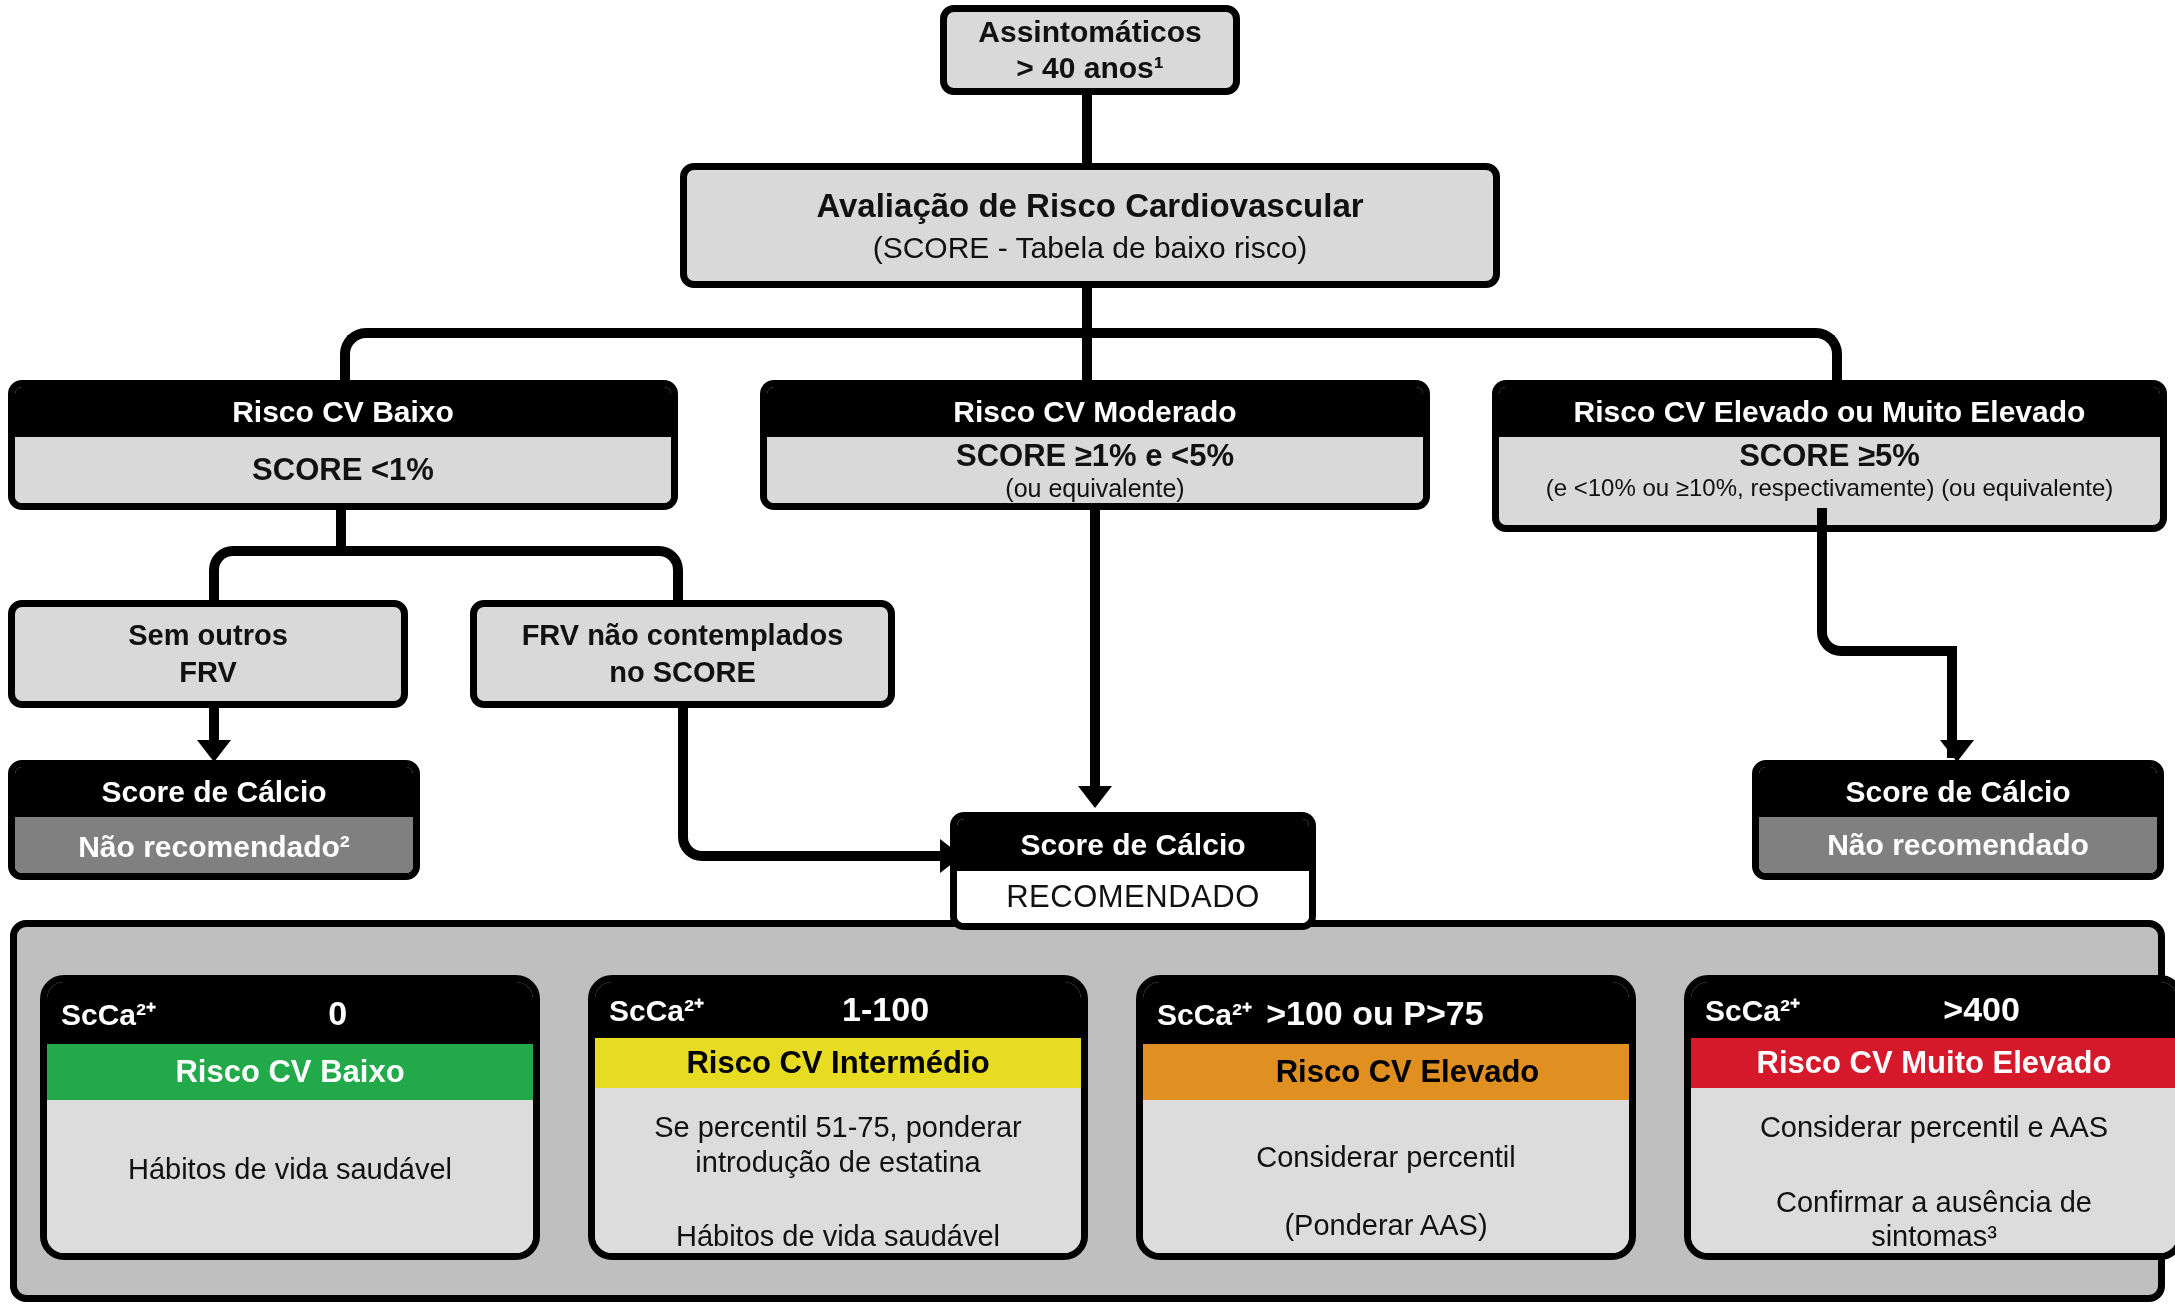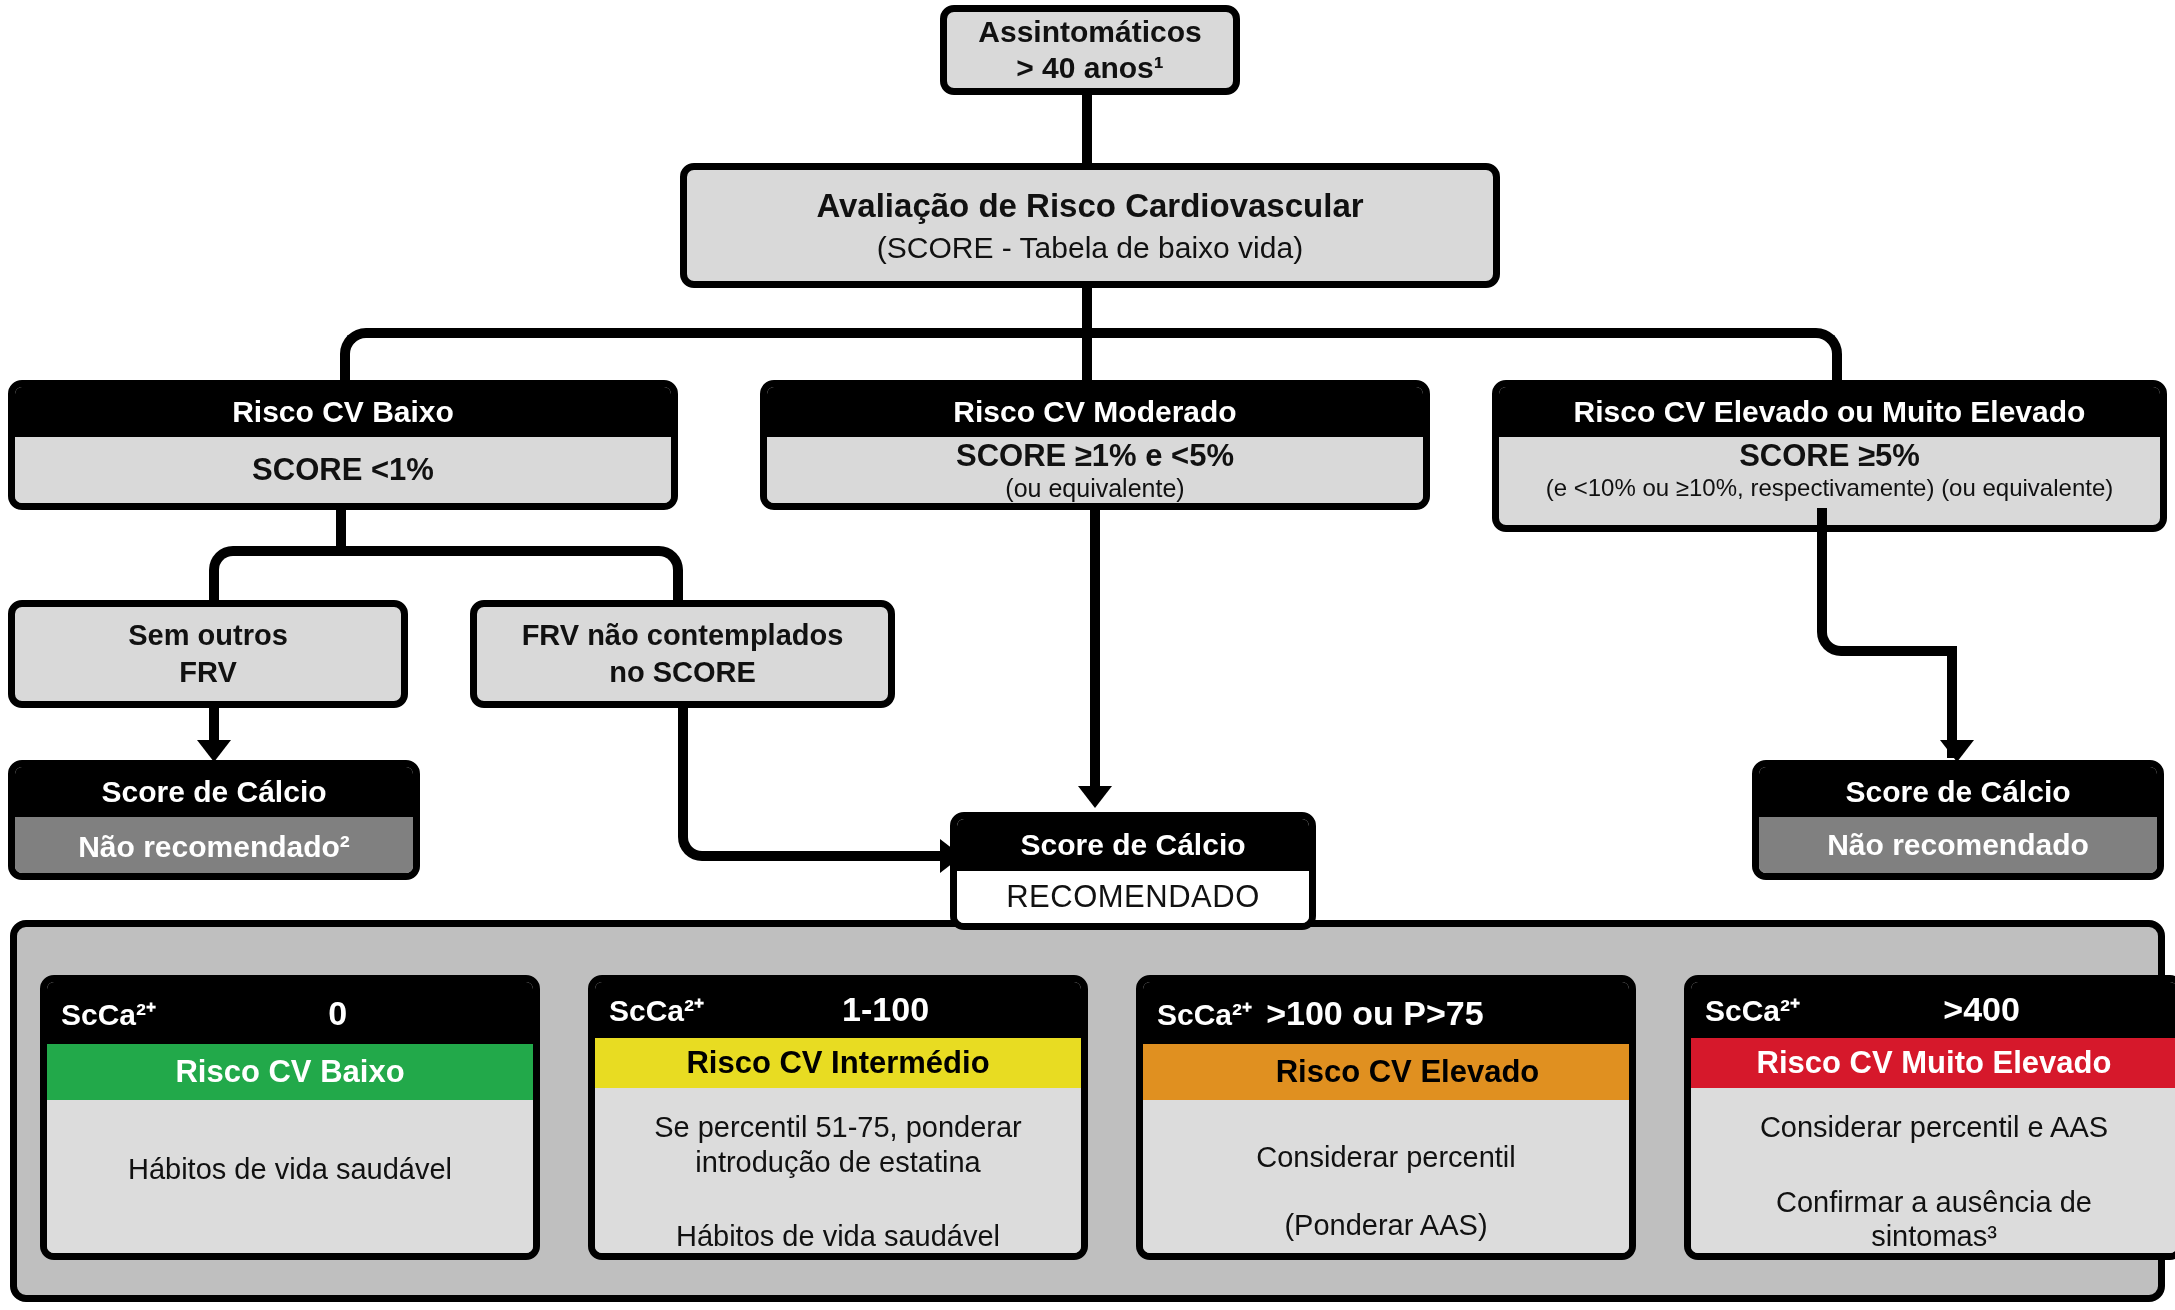--- a/index.html
+++ b/index.html
@@ -16,21 +16,21 @@
   .ttl-n{font-weight:normal;color:#111;}
 
   .conn{position:absolute;background:#000;}
   .elbow{position:absolute;box-sizing:border-box;border-color:#000;border-style:solid;border-width:0;}
 
   .arrow{position:absolute;width:0;height:0;border-left:17px solid transparent;border-right:17px solid transparent;border-top:22px solid #000;}
   .arrow-r{position:absolute;width:0;height:0;border-top:17px solid transparent;border-bottom:17px solid transparent;border-left:22px solid #000;}
 
   .panel{position:absolute;box-sizing:border-box;background:#bfbfbf;border:7px solid #000;border-radius:16px;}
 
-  .card{position:absolute;box-sizing:border-box;border:7px solid #000;border-radius:14px;background:#dcdcdc;overflow:hidden;display:flex;flex-direction:column;}
+  .card{position:absolute;box-sizing:border-box;border:7px solid #000;border-radius:24px;background:#dcdcdc;overflow:hidden;display:flex;flex-direction:column;}
   .card-hdr{background:#000;color:#fff;font-weight:bold;display:flex;align-items:center;padding:0 14px;}
   .card-hdr .ion{font-size:30px;}
   .card-hdr .val{font-size:34px;}
   .card-band{font-weight:bold;text-align:center;display:flex;align-items:center;justify-content:center;font-size:31px;}
   .card-body{flex:1;display:flex;flex-direction:column;align-items:center;justify-content:flex-start;text-align:center;padding-top:22px;gap:40px;background:#dcdcdc;}
   .card-body p{margin:0;font-size:29px;line-height:1.18;color:#111;}
 </style>
 </head>
 <body>
 
@@ -41,21 +41,21 @@
       <div class="ttl-b" style="font-size:30px;">Assintomáticos</div>
       <div class="ttl-b" style="font-size:30px;">&gt; 40 anos¹</div>
     </div>
   </div>
 
   <div class="conn" style="left:1082px;top:93px;width:10px;height:70px;"></div>
 
   <div class="node" style="left:680px;top:163px;width:820px;height:125px;">
     <div class="body" style="gap:6px;border-radius:25px;">
       <div class="ttl-b" style="font-size:33px;">Avaliação de Risco Cardiovascular</div>
-      <div class="ttl-n" style="font-size:30px;">(SCORE - Tabela de baixo vida)</div>
+      <div class="ttl-n" style="font-size:30px;">(SCORE - Tabela de baixo risco)</div>
     </div>
   </div>
 
   <div class="conn" style="left:1082px;top:286px;width:10px;height:46px;"></div>
   <div class="elbow" style="left:340px;top:328px;width:750px;height:58px;border-top-width:10px;border-left-width:10px;border-top-left-radius:26px;"></div>
   <div class="elbow" style="left:1082px;top:328px;width:760px;height:58px;border-top-width:10px;border-right-width:10px;border-top-right-radius:26px;"></div>
   <div class="conn" style="left:1082px;top:328px;width:10px;height:58px;"></div>
 
   <div class="node" style="left:8px;top:380px;width:670px;height:130px;">
     <div class="hdr" style="height:50px;font-size:30px;">Risco CV Baixo</div>

